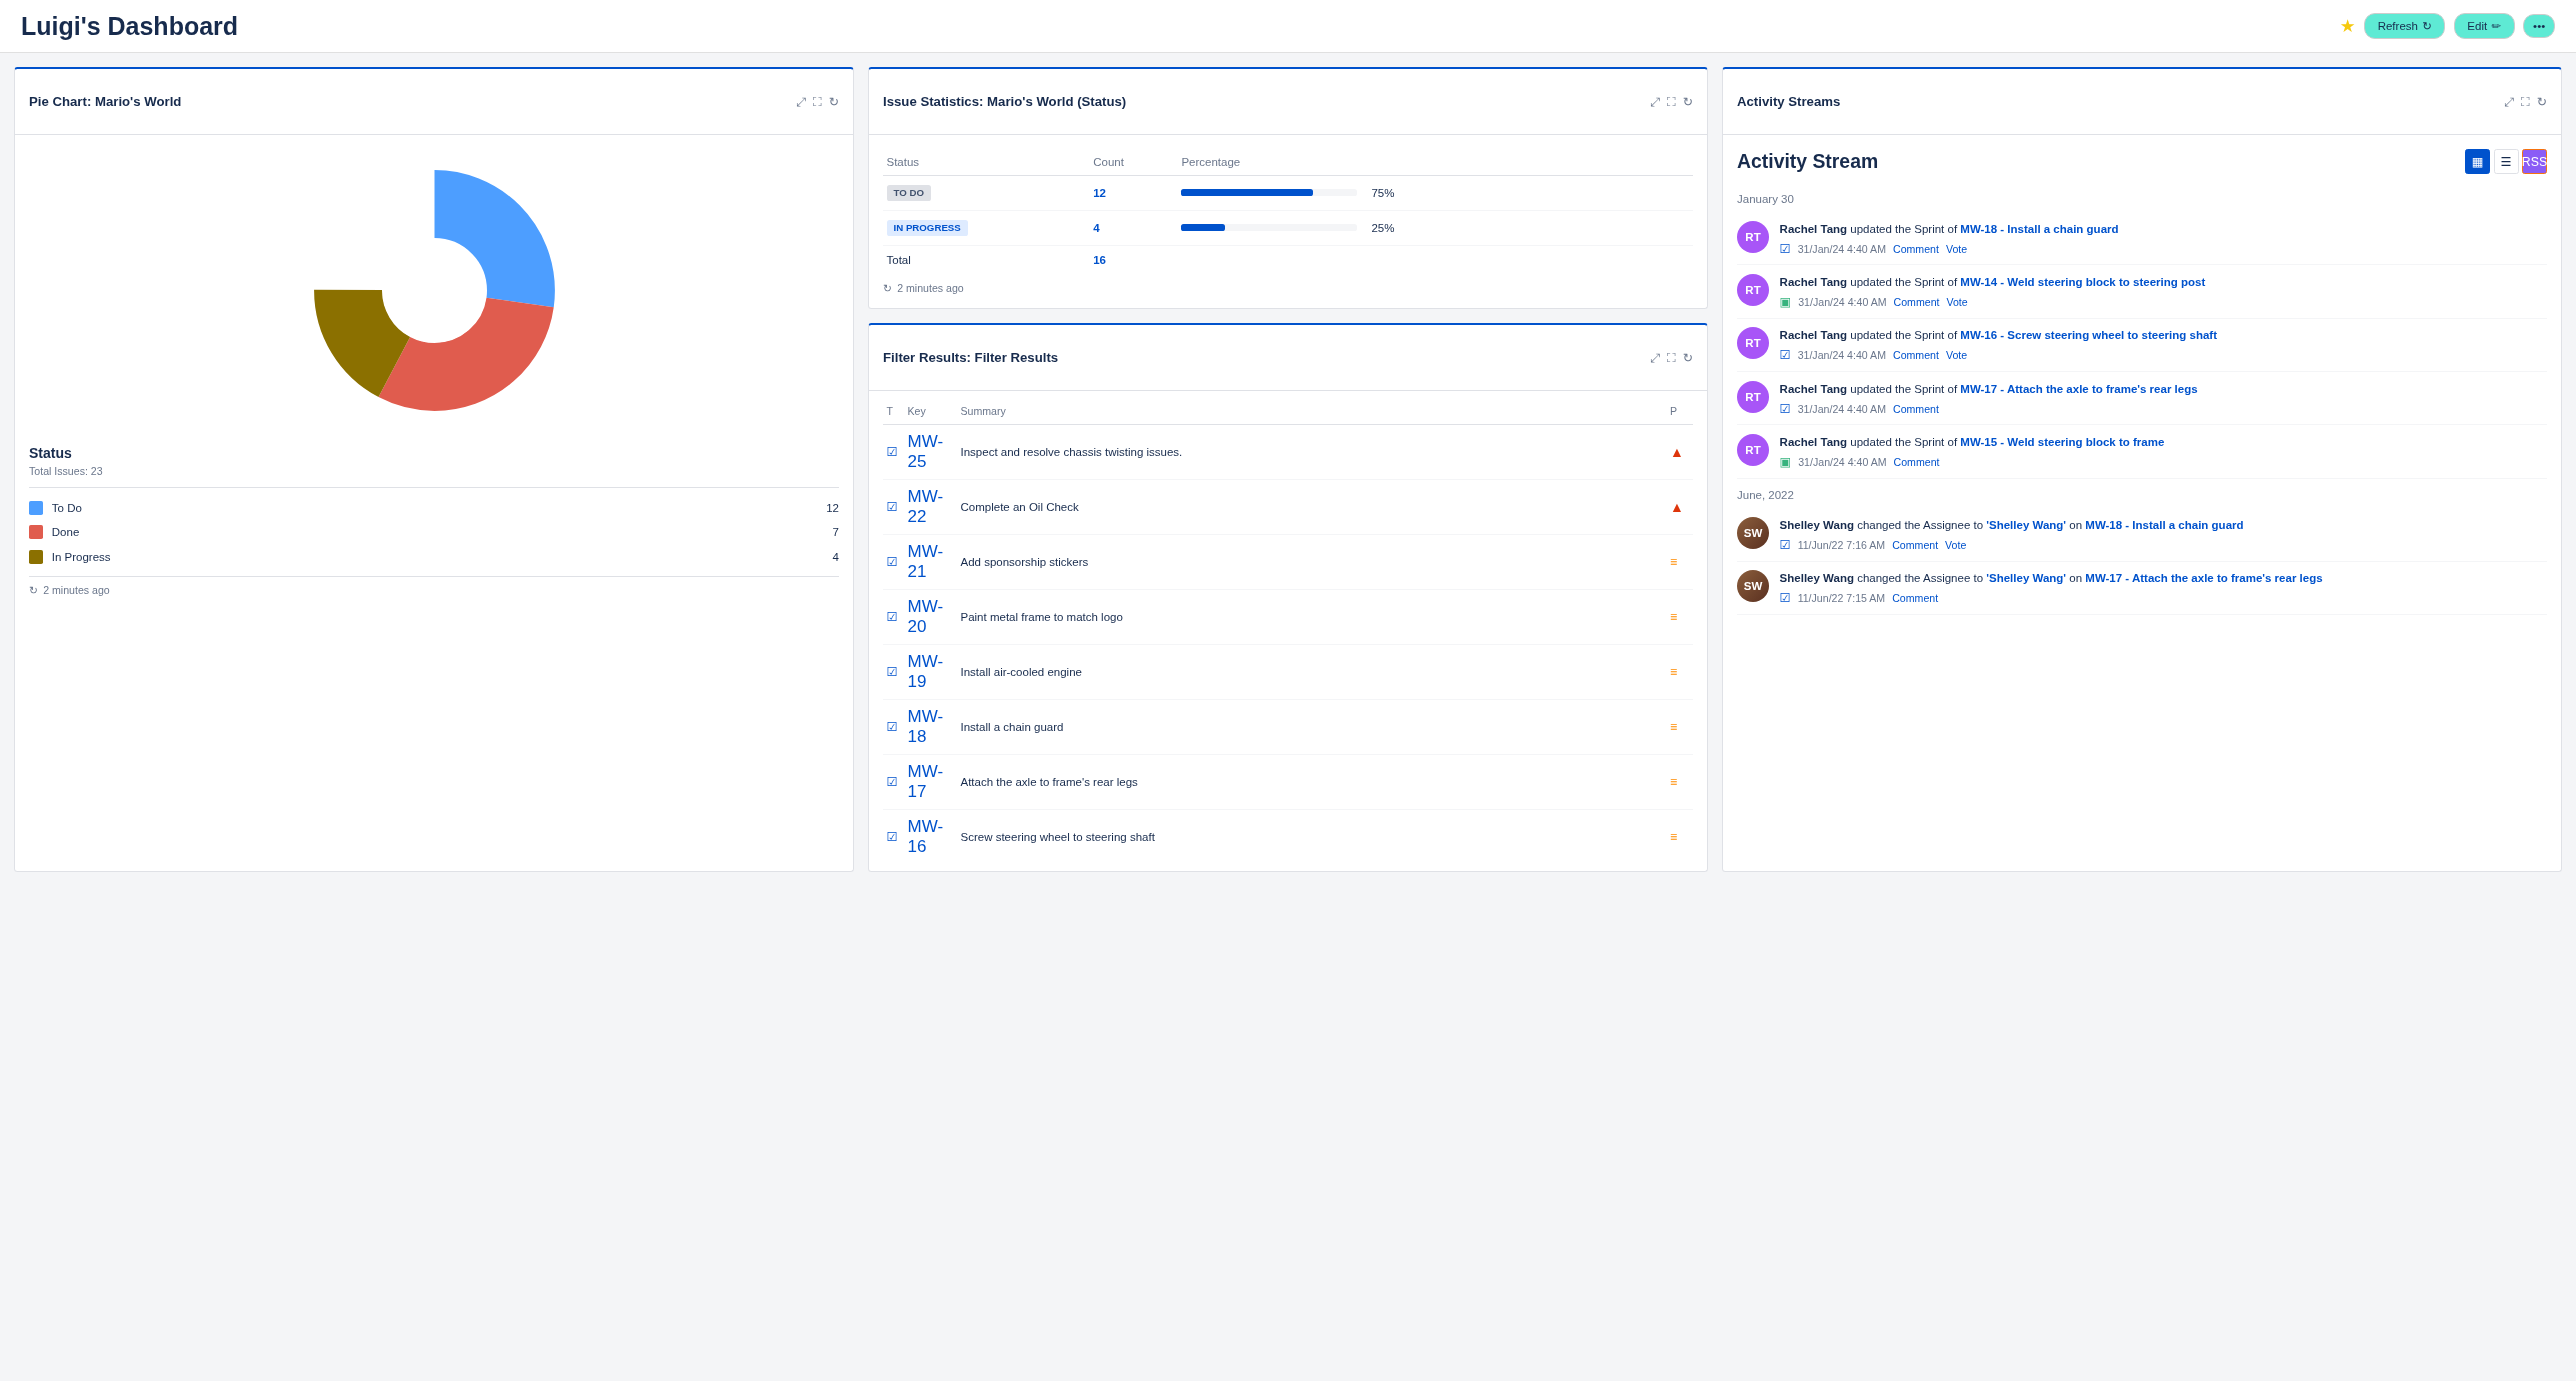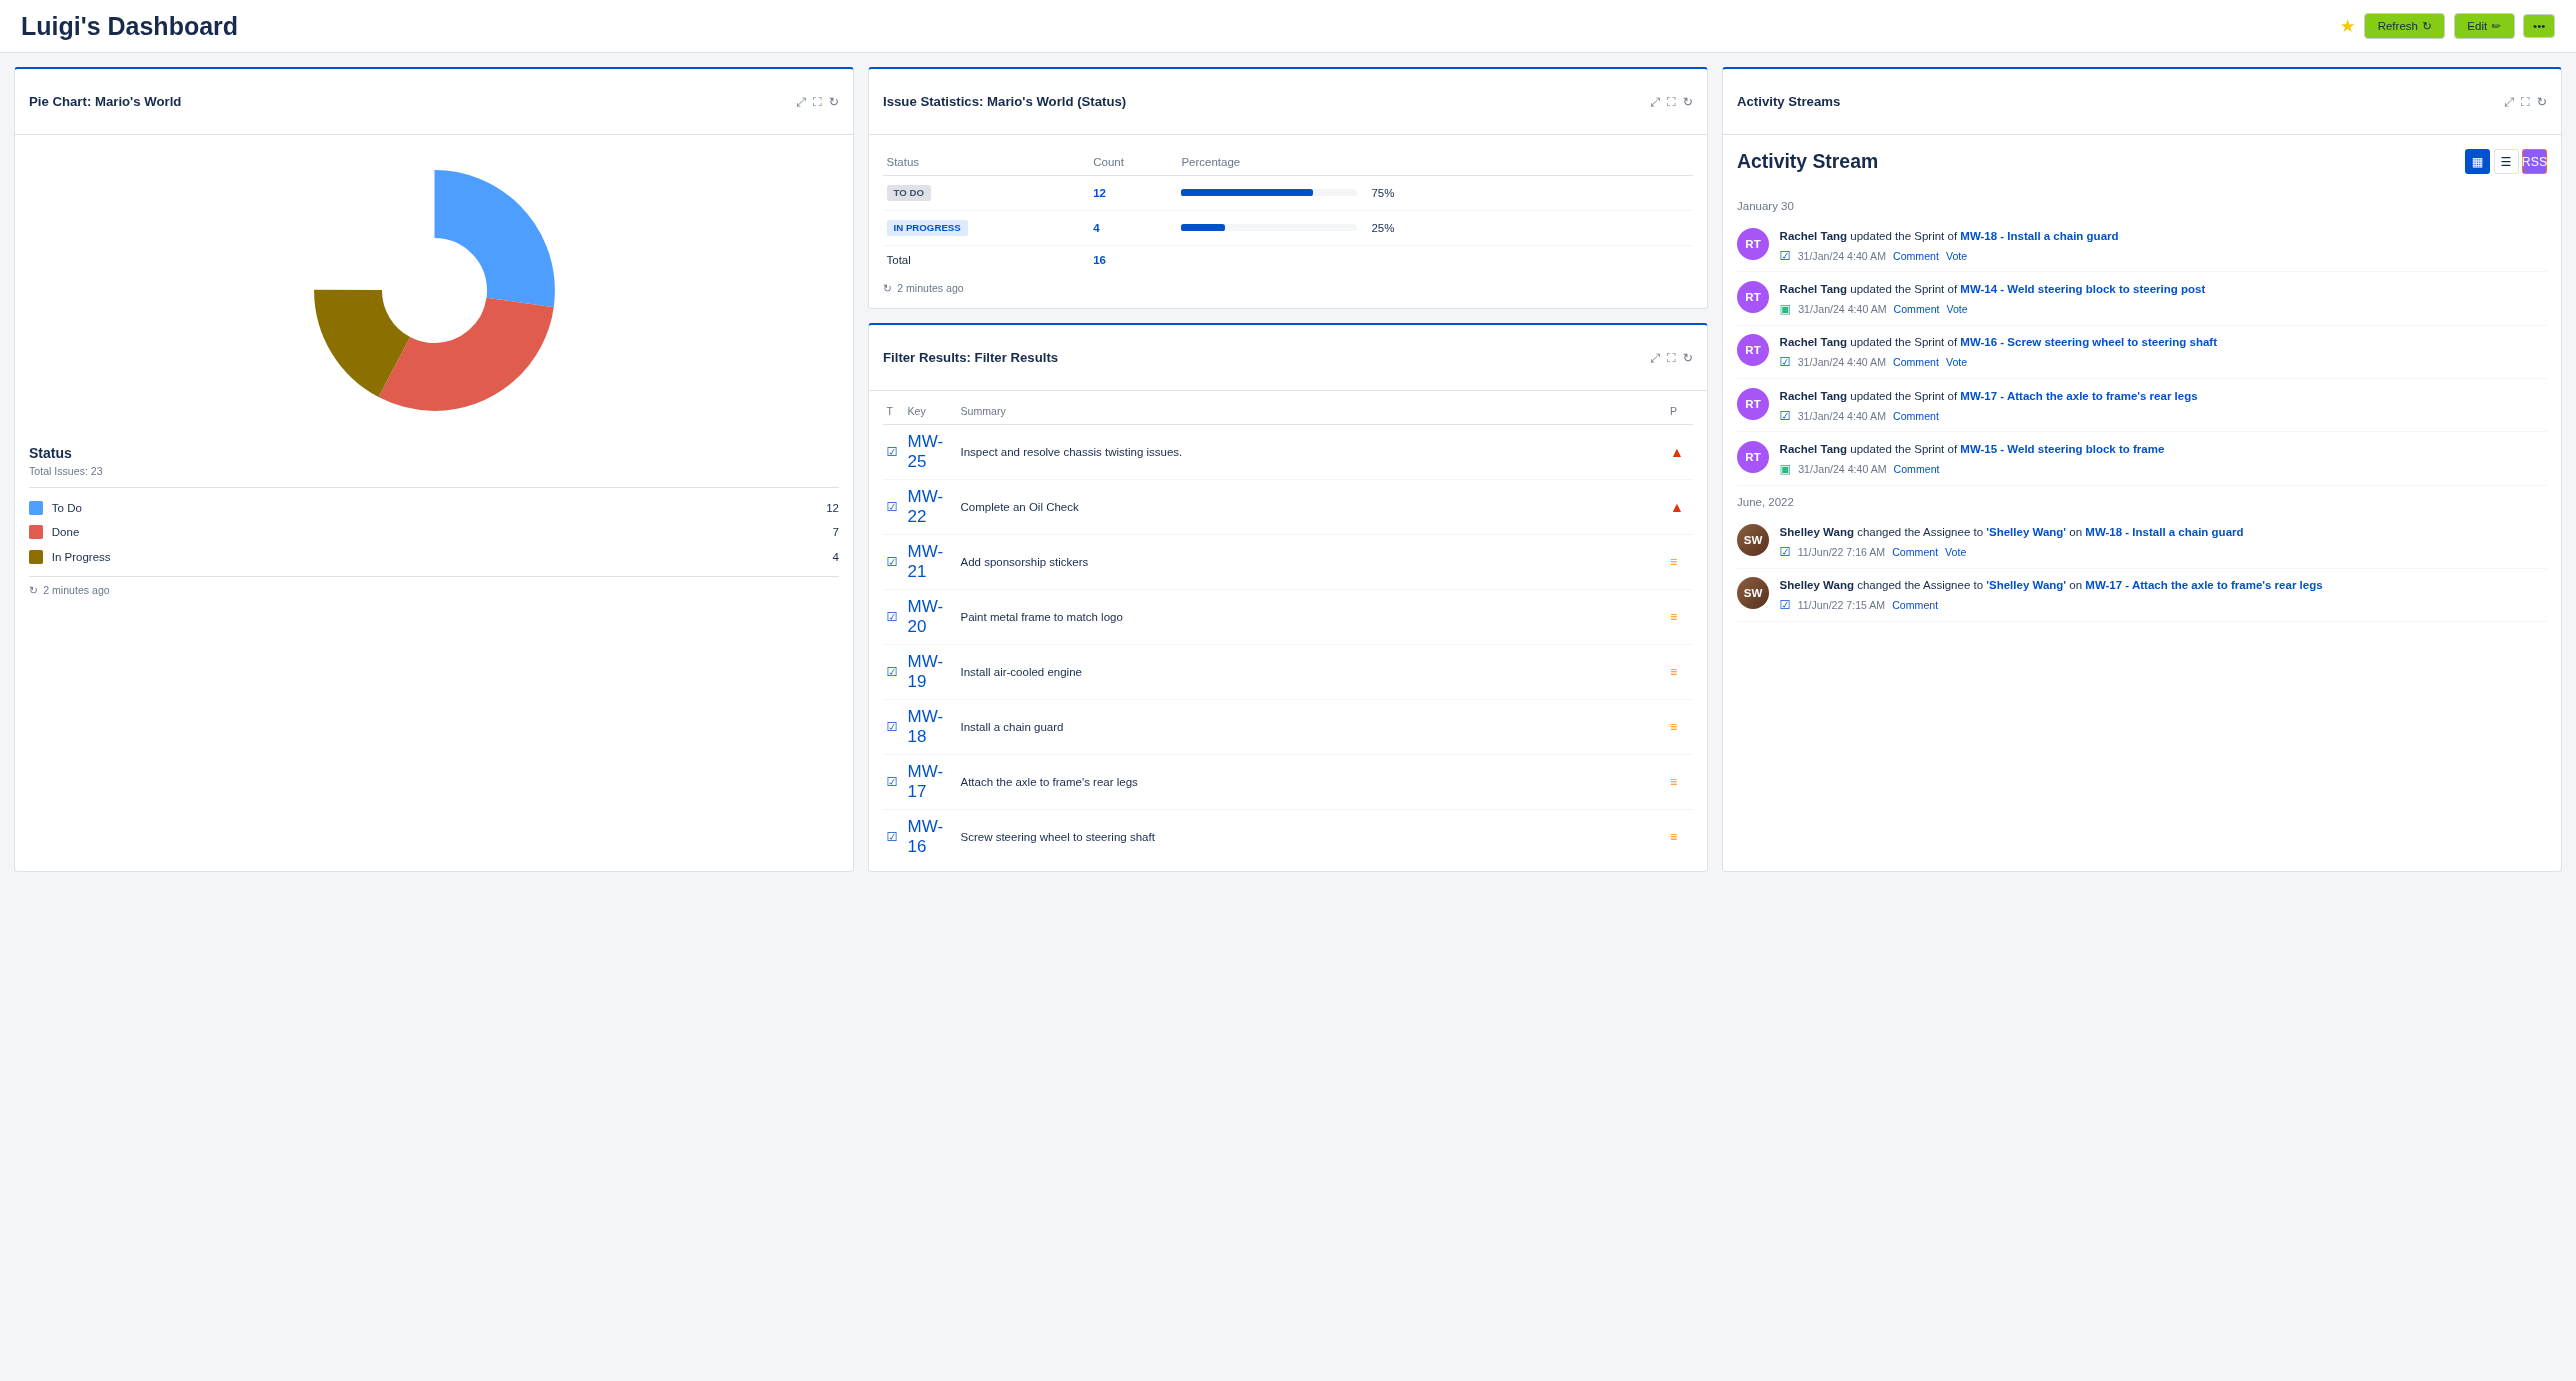--- a/index.html
+++ b/index.html
@@ -7,21 +7,21 @@
 
     
     .header {
       display: flex; align-items: center; justify-content: space-between;
       padding: 10.6px 21px; background: #fff; border-bottom: 0.9px solid #e0e0e0;
       height: 53px;
     }
     .header-title { font-size: 25px; font-weight: 700; color: #172b4d; }
     .header-actions { display: flex; align-items: center; gap: 8.8px; }
     .star-icon { color: #f6c90e; font-size: 17.6px; cursor: pointer; }
-    .btn { display: flex; align-items: center; gap: 4.4px; padding: 5.3px 12.3px; border: 0.9px solid #ccc; border-radius: 4px; background: #84cc16; cursor: pointer; font-size: 11.5px; color: #172b4d; }
+    .btn { display: flex; align-items: center; gap: 4.4px; padding: 5.3px 12.3px; border: 0.9px solid #ccc; border-radius: 11px; background: #5eead4; cursor: pointer; font-size: 11.5px; color: #172b4d; }
     .more-btn { padding: 5.3px 8.8px; }
 
     
     .dashboard { display: grid; grid-template-columns: 1fr 1fr 1fr; gap: 0; padding: 14px; gap: 14px; }
 
     
     .panel { background: #fff; border: 0.9px solid #dfe1e6; border-radius: 3.5px; overflow: hidden; display: flex; flex-direction: column; }
     .panel-header { display: flex; align-items: center; justify-content: space-between; padding: 25px 14px; border-bottom: 0.9px solid #dfe1e6; }
     .panel-title { font-size: 13.2px; font-weight: 600; color: #172b4d; }
     .panel-controls { display: flex; align-items: center; gap: 7px; }
@@ -59,21 +59,21 @@
 
     
     .filter-table { width: 100%; border-collapse: collapse; }
     .filter-table th { text-align: left; font-weight: 500; color: #6b778c; padding: 7px 3.5px; font-size: 10.6px; border-bottom: 0.9px solid #dfe1e6; }
     .filter-table td { padding: 7px 3.5px; font-size: 11.5px; vertical-align: middle; }
     .filter-table tr:not(:last-child) td { border-bottom: 0.9px solid #f4f5f7; }
     .issue-key { color: #0052cc; text-decoration: none; font-size: 17px; }
     .issue-summary { color: #172b4d; font-size: 11.5px; }
 
     
-    .activity-header { display: flex; align-items: center; justify-content: space-between; margin-bottom: 26px; }
+    .activity-header { display: flex; align-items: center; justify-content: space-between; margin-bottom: 19px; }
     .activity-title { font-size: 19.4px; font-weight: 700; color: #172b4d; }
     .activity-controls { display: flex; gap: 3.5px; }
     .activity-ctrl-btn { width: 25px; height: 25px; display: flex; align-items: center; justify-content: center; border: 0.9px solid #dfe1e6; border-radius: 2.6px; cursor: pointer; font-size: 12.3px; }
     .activity-ctrl-btn.active { background: #0052cc; color: #fff; border-color: #0052cc; }
     .activity-ctrl-btn.rss { background: #8b5cf6; color: #fff; border-color: #f6730e; }
     .date-header { font-size: 11.5px; color: #6b778c; margin: 10.6px 0 7px 0; font-weight: 500; }
     .activity-item { display: flex; gap: 10.6px; padding: 8.8px 0; border-bottom: 0.9px solid #f4f5f7; }
     .activity-avatar { width: 32px; height: 32px; border-radius: 50%; background: #6554c0; flex-shrink: 0; overflow: hidden; }
     .activity-content { flex: 1; }
     .activity-text { font-size: 11.5px; color: #172b4d; line-height: 1.5; }

